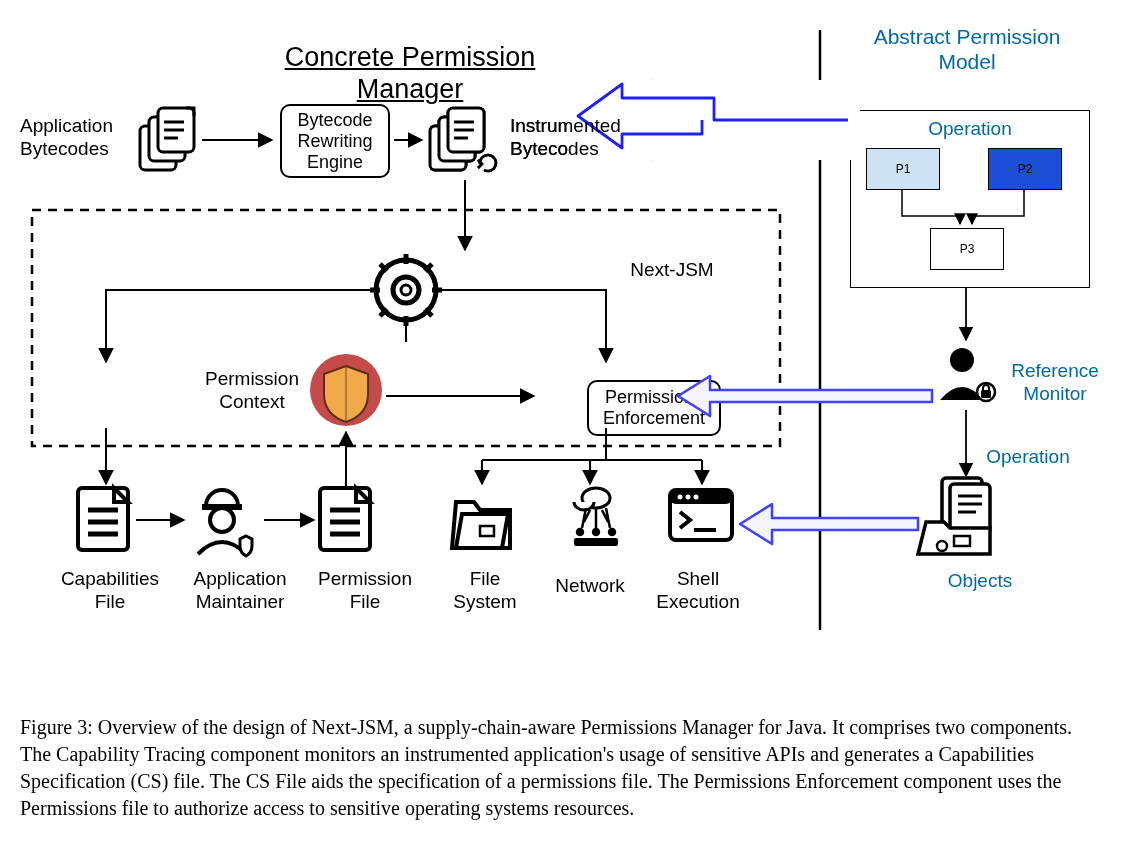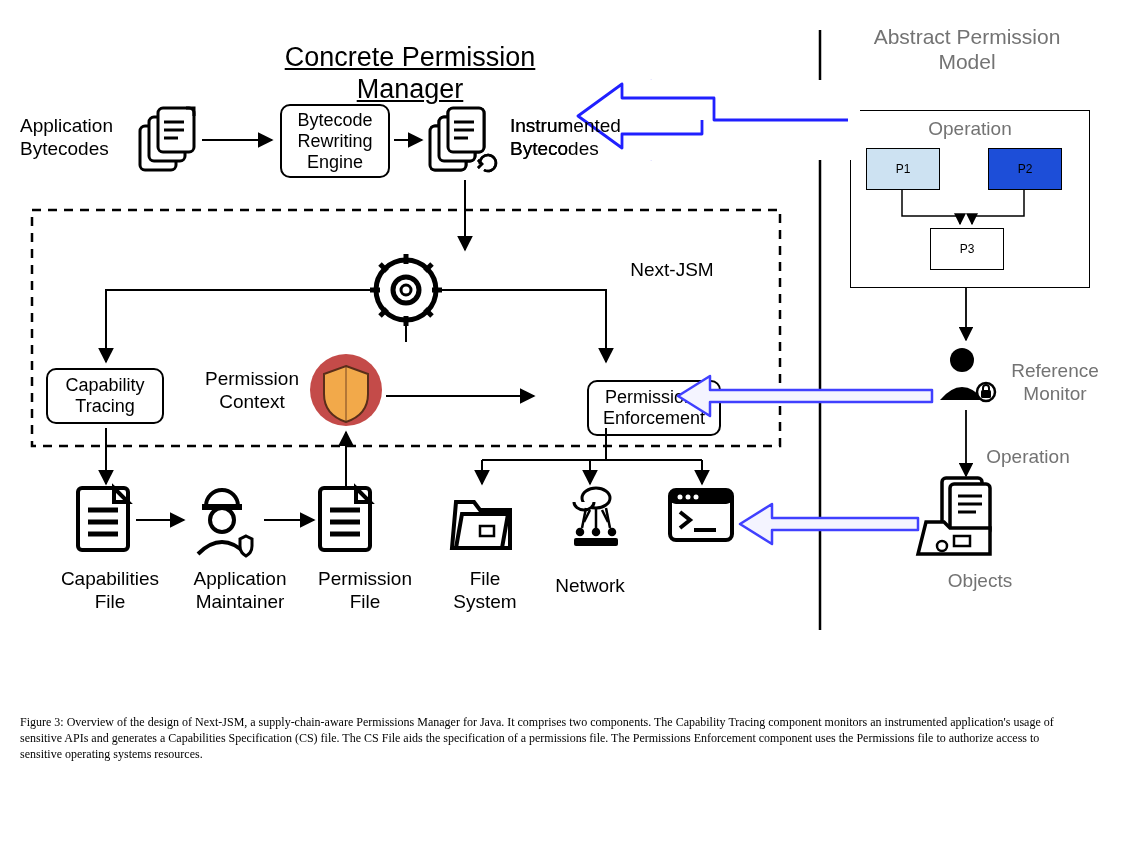--- a/index.html
+++ b/index.html
@@ -15,21 +15,21 @@
     position: relative;
     width: 1106px;
     height: 680px;
   }
   .label {
     position: absolute;
     font-size: 19px;
     line-height: 1.2;
     text-align: center;
   }
-  .blue { color: #737373; }
+  .blue { color: #0369a1; }
   .box {
     position: absolute;
     border: 2px solid #000;
     border-radius: 10px;
     background: #fff;
     display: flex;
     align-items: center;
     justify-content: center;
     text-align: center;
     font-size: 18px;
@@ -41,21 +41,21 @@
     border: 1.5px solid #000;
     background: #fff;
     display: flex;
     align-items: center;
     justify-content: center;
     font-size: 12px;
   }
   .caption {
     margin-top: 14px;
     font-family: Georgia, "Times New Roman", serif;
-    font-size: 12px;
+    font-size: 20px;
     line-height: 1.35;
     max-width: 1060px;
   }
   svg.overlay {
     position: absolute;
     left: 0; top: 0;
     width: 1106px;
     height: 680px;
     pointer-events: none;
   }
@@ -69,31 +69,31 @@
   <div class="label blue" style="left:832px; top:4px; width:230px; font-size:21px;">Abstract Permission<br>Model</div>
 
   <div class="label" style="left:0px; top:95px; width:110px; text-align:left;">Application<br>Bytecodes</div>
 
   <div class="box" style="left:260px; top:84px; width:110px; height:74px;">Bytecode<br>Rewriting<br>Engine</div>
 
   <div class="label" style="left:490px; top:95px; width:140px; text-align:left;">Instrumented<br>Bytecodes</div>
 
   <div class="label" style="left:592px; top:198px; width:120px;margin-top:41px;">Next-JSM</div>
 
-  <div class="box" style="left:26px; top:348px; width:118px; height:56px;">Capability<br>Tracing</div>
 
   <div class="label" style="left:172px; top:348px; width:120px;">Permission<br>Context</div>
 
   <div class="box" style="left:520px; top:360px; width:134px; height:56px;margin-left:47px;">Permissions<br>Enforcement</div>
 
   <div class="label" style="left:30px; top:548px; width:120px;">Capabilities<br>File</div>
   <div class="label" style="left:160px; top:548px; width:120px;">Application<br>Maintainer</div>
   <div class="label" style="left:290px; top:548px; width:110px;">Permission<br>File</div>
   <div class="label" style="left:420px; top:548px; width:90px;">File<br>System</div>
   <div class="label" style="left:520px; top:555px; width:100px;">Network</div>
+  <div class="label" style="left:628px; top:548px; width:100px;">Shell<br>Execution</div>
 
   <div class="thinbox" style="left:830px; top:90px; width:238px; height:176px; border-width:1px;">
   </div>
   <div class="label blue" style="left:900px; top:98px; width:100px;">Operation</div>
   <div class="thinbox" style="left:846px; top:128px; width:72px; height:40px; background:#cde2f2;">P1</div>
   <div class="thinbox" style="left:968px; top:128px; width:72px; height:40px; background:#1d4ed8;">P2</div>
   <div class="thinbox" style="left:910px; top:208px; width:72px; height:40px;">P3</div>
 
   <div class="label blue" style="left:980px; top:340px; width:110px; text-align:center;">Reference<br>Monitor</div>
   <div class="label blue" style="left:958px; top:426px; width:100px; text-align:center;">Operation</div>

